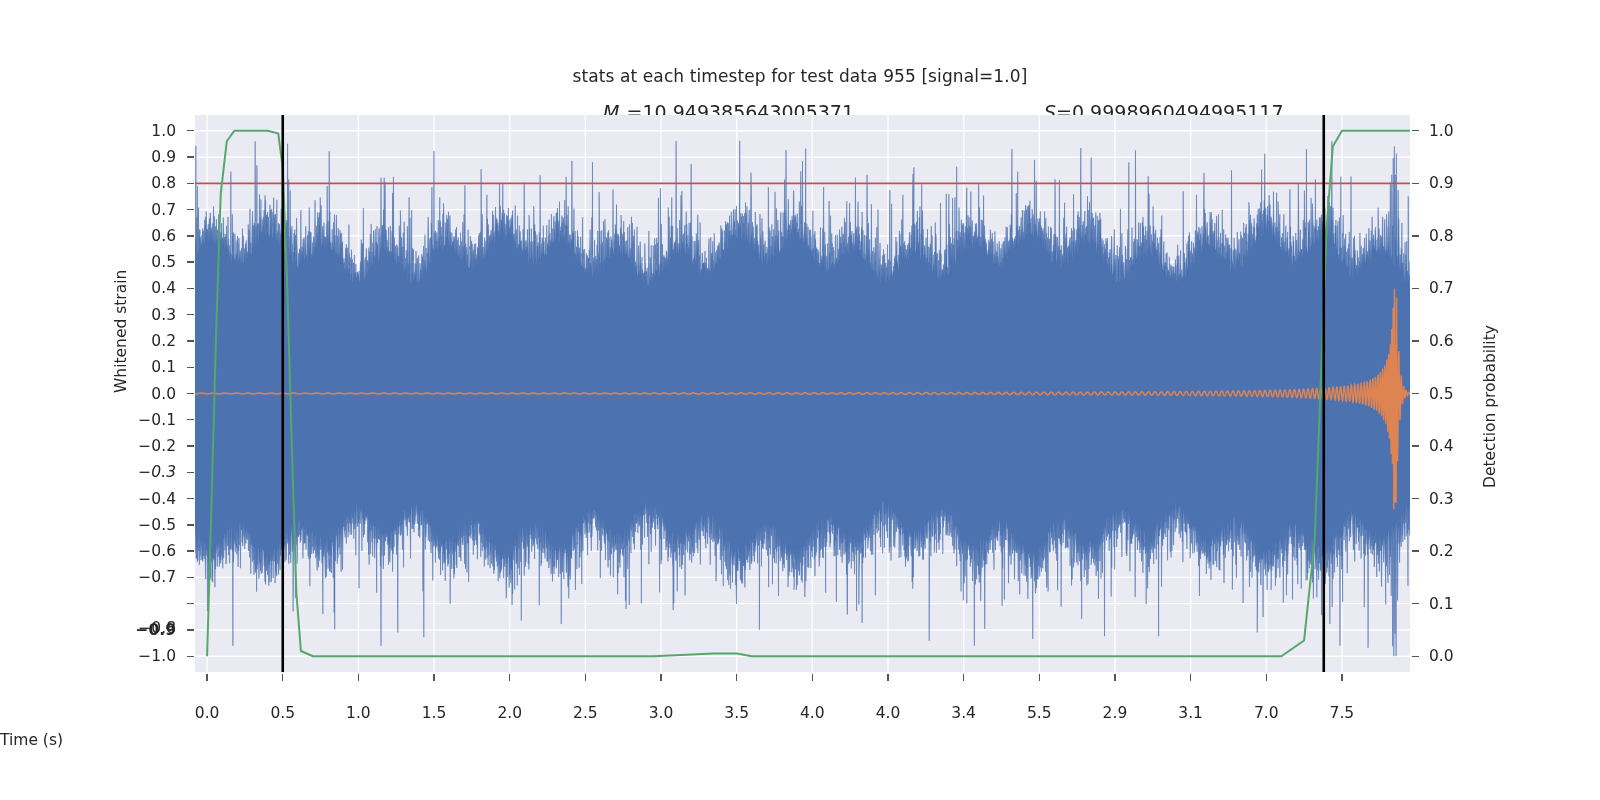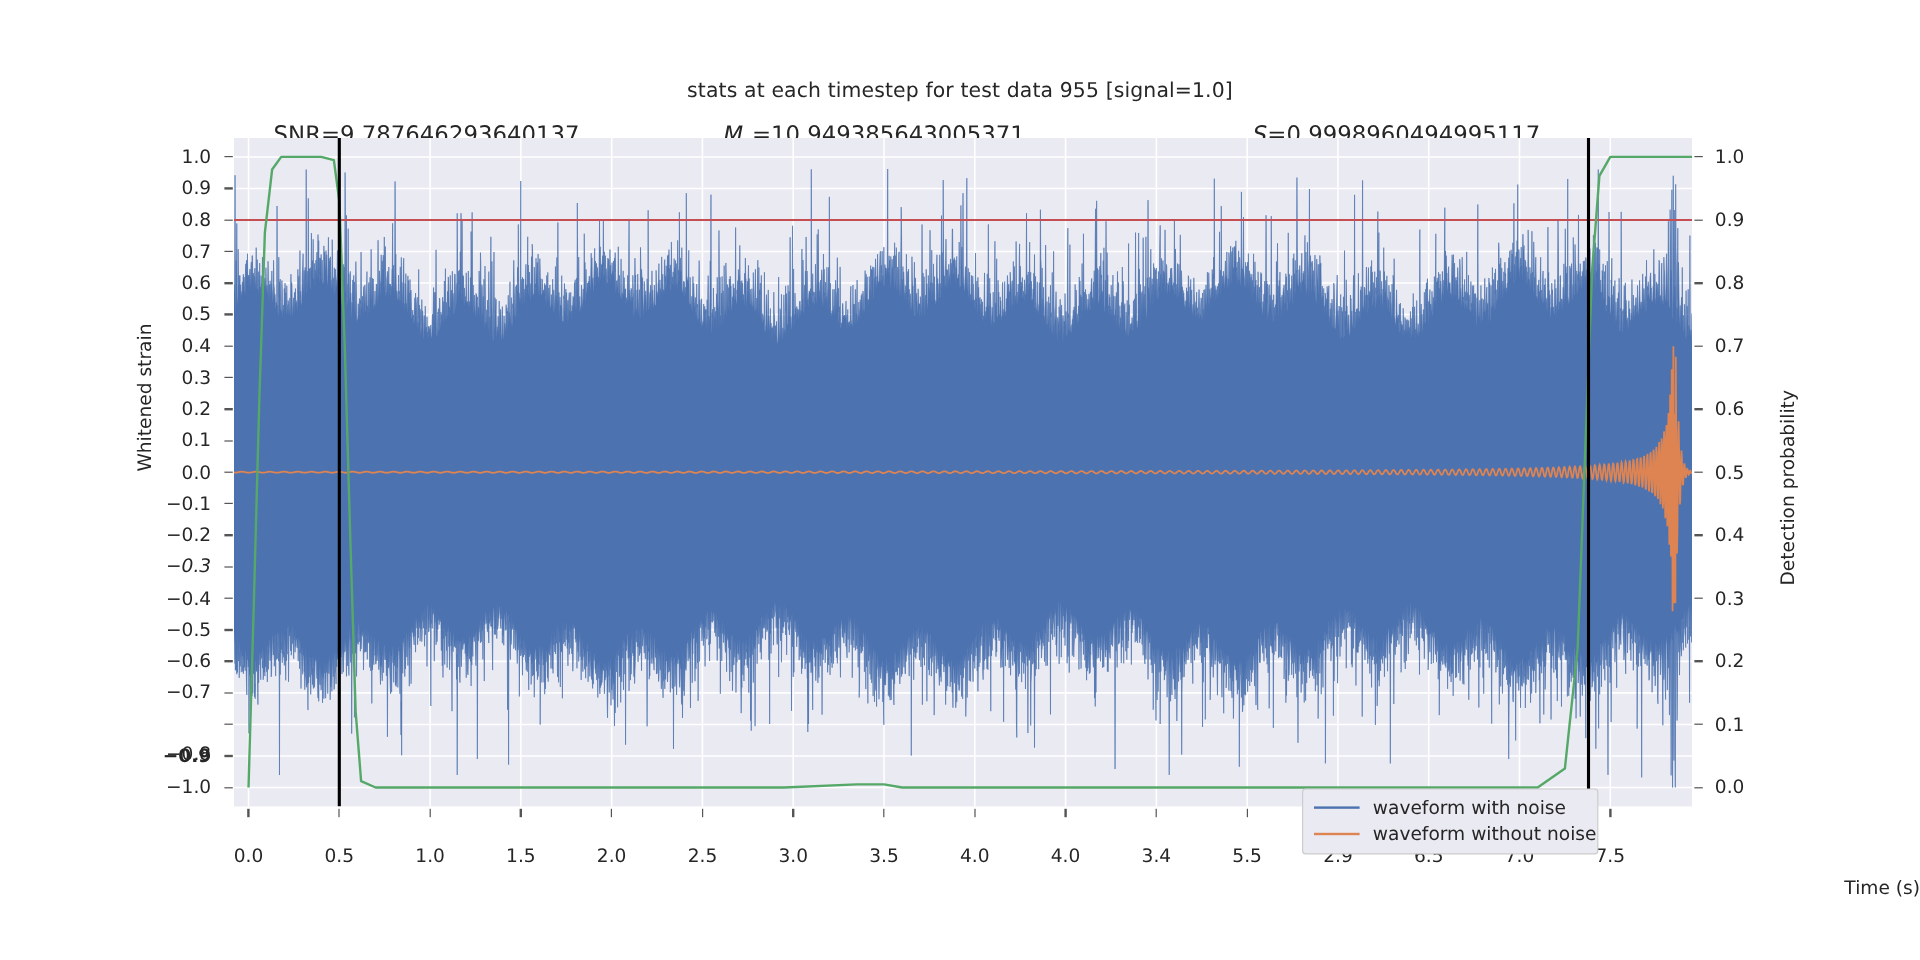--- a/index.html
+++ b/index.html
@@ -33,21 +33,21 @@
   
   .ylabel-left{
     position:absolute;left:112px;top:393px;font-size:15.5px;color:#262626;
     transform-origin:0 0;transform:rotate(-90deg);white-space:nowrap;
   }
   .ylabel-right{
     position:absolute;left:1481px;top:488px;font-size:15.5px;color:#262626;
     transform-origin:0 0;transform:rotate(-90deg);white-space:nowrap;
   }
   .xlabel{
-    position:absolute;left:0;top:731px;width:1600px;text-align:right;
+    position:absolute;left:0;top:731px;width:1600px;text-align:left;
     font-size:15.5px;color:#262626;
   }
 
   
   .annot{
     position:absolute;top:101px;font-size:19px;color:#262626;white-space:nowrap;
   }
   .annot .it{font-style:italic;}
   .annot .sub{font-size:13px;font-style:italic;vertical-align:sub;}
 
@@ -65,23 +65,20 @@
   
   svg.layer{position:absolute;left:0;top:0;width:100%;height:100%;overflow:visible;}
 </style>
 </head>
 <body>
 
 <div id="figure">
 
   <div class="fig-title">stats at each timestep for test data 955 [signal=1.0]</div>
 
-  <div class="annot" id="annot-snr" style="left:228px">
-    <span>SNR=</span><span>9.787646293640137</span>
-  </div>
   <div class="annot" id="annot-mc" style="left:603px">
     <span class="it">M</span><span class="sub">c</span><span>=</span><span>10.949385643005371</span>
   </div>
   <div class="annot" id="annot-s" style="left:1044px">
     <span class="it">S</span><span>=</span><span>0.9998960494995117</span>
   </div>
 
   <div id="axes">
     <svg class="layer" id="plot-svg" viewBox="0 0 1215 557" preserveAspectRatio="none">
         <g>
@@ -224,36 +221,26 @@
       <div class="xtick" style="left: 812.335px; top: 704px;">4.0</div>
       <div class="tickmark xmark" style="left: 811.635px; top: 674px;"></div>
       <div class="xtick" style="left: 887.989px; top: 704px;">4.0</div>
       <div class="tickmark xmark" style="left: 887.289px; top: 674px;"></div>
       <div class="xtick" style="left: 963.643px; top: 704px;">3.4</div>
       <div class="tickmark xmark" style="left: 962.943px; top: 674px;"></div>
       <div class="xtick" style="left: 1039.3px; top: 704px;">5.5</div>
       <div class="tickmark xmark" style="left: 1038.6px; top: 674px;"></div>
       <div class="xtick" style="left: 1114.95px; top: 704px;">2.9</div>
       <div class="tickmark xmark" style="left: 1114.25px; top: 674px;"></div>
-      <div class="xtick" style="left: 1190.6px; top: 704px;">6.5</div>
+      <div class="xtick" style="left: 1190.6px; top: 704px;">3.1</div>
       <div class="tickmark xmark" style="left: 1189.9px; top: 674px;"></div>
       <div class="xtick" style="left: 1266.26px; top: 704px;">7.0</div>
       <div class="tickmark xmark" style="left: 1265.56px; top: 674px;"></div>
       <div class="xtick" style="left: 1341.91px; top: 704px;">7.5</div>
       <div class="tickmark xmark" style="left: 1341.21px; top: 674px;"></div>
     </div>
 
   <div class="ylabel-left">Whitened strain</div>
   <div class="ylabel-right">Detection probability</div>
   <div class="xlabel">Time (s)</div>
 
-  <div id="legend">
-    <div class="legend-row">
-      <span class="legend-swatch"></span>
-      <span class="legend-text">waveform with noise</span>
-    </div>
-    <div class="legend-row">
-      <span class="legend-swatch orange"></span>
-      <span class="legend-text">waveform without noise</span>
-    </div>
-  </div>
 
 </div>
 
 </body></html>

